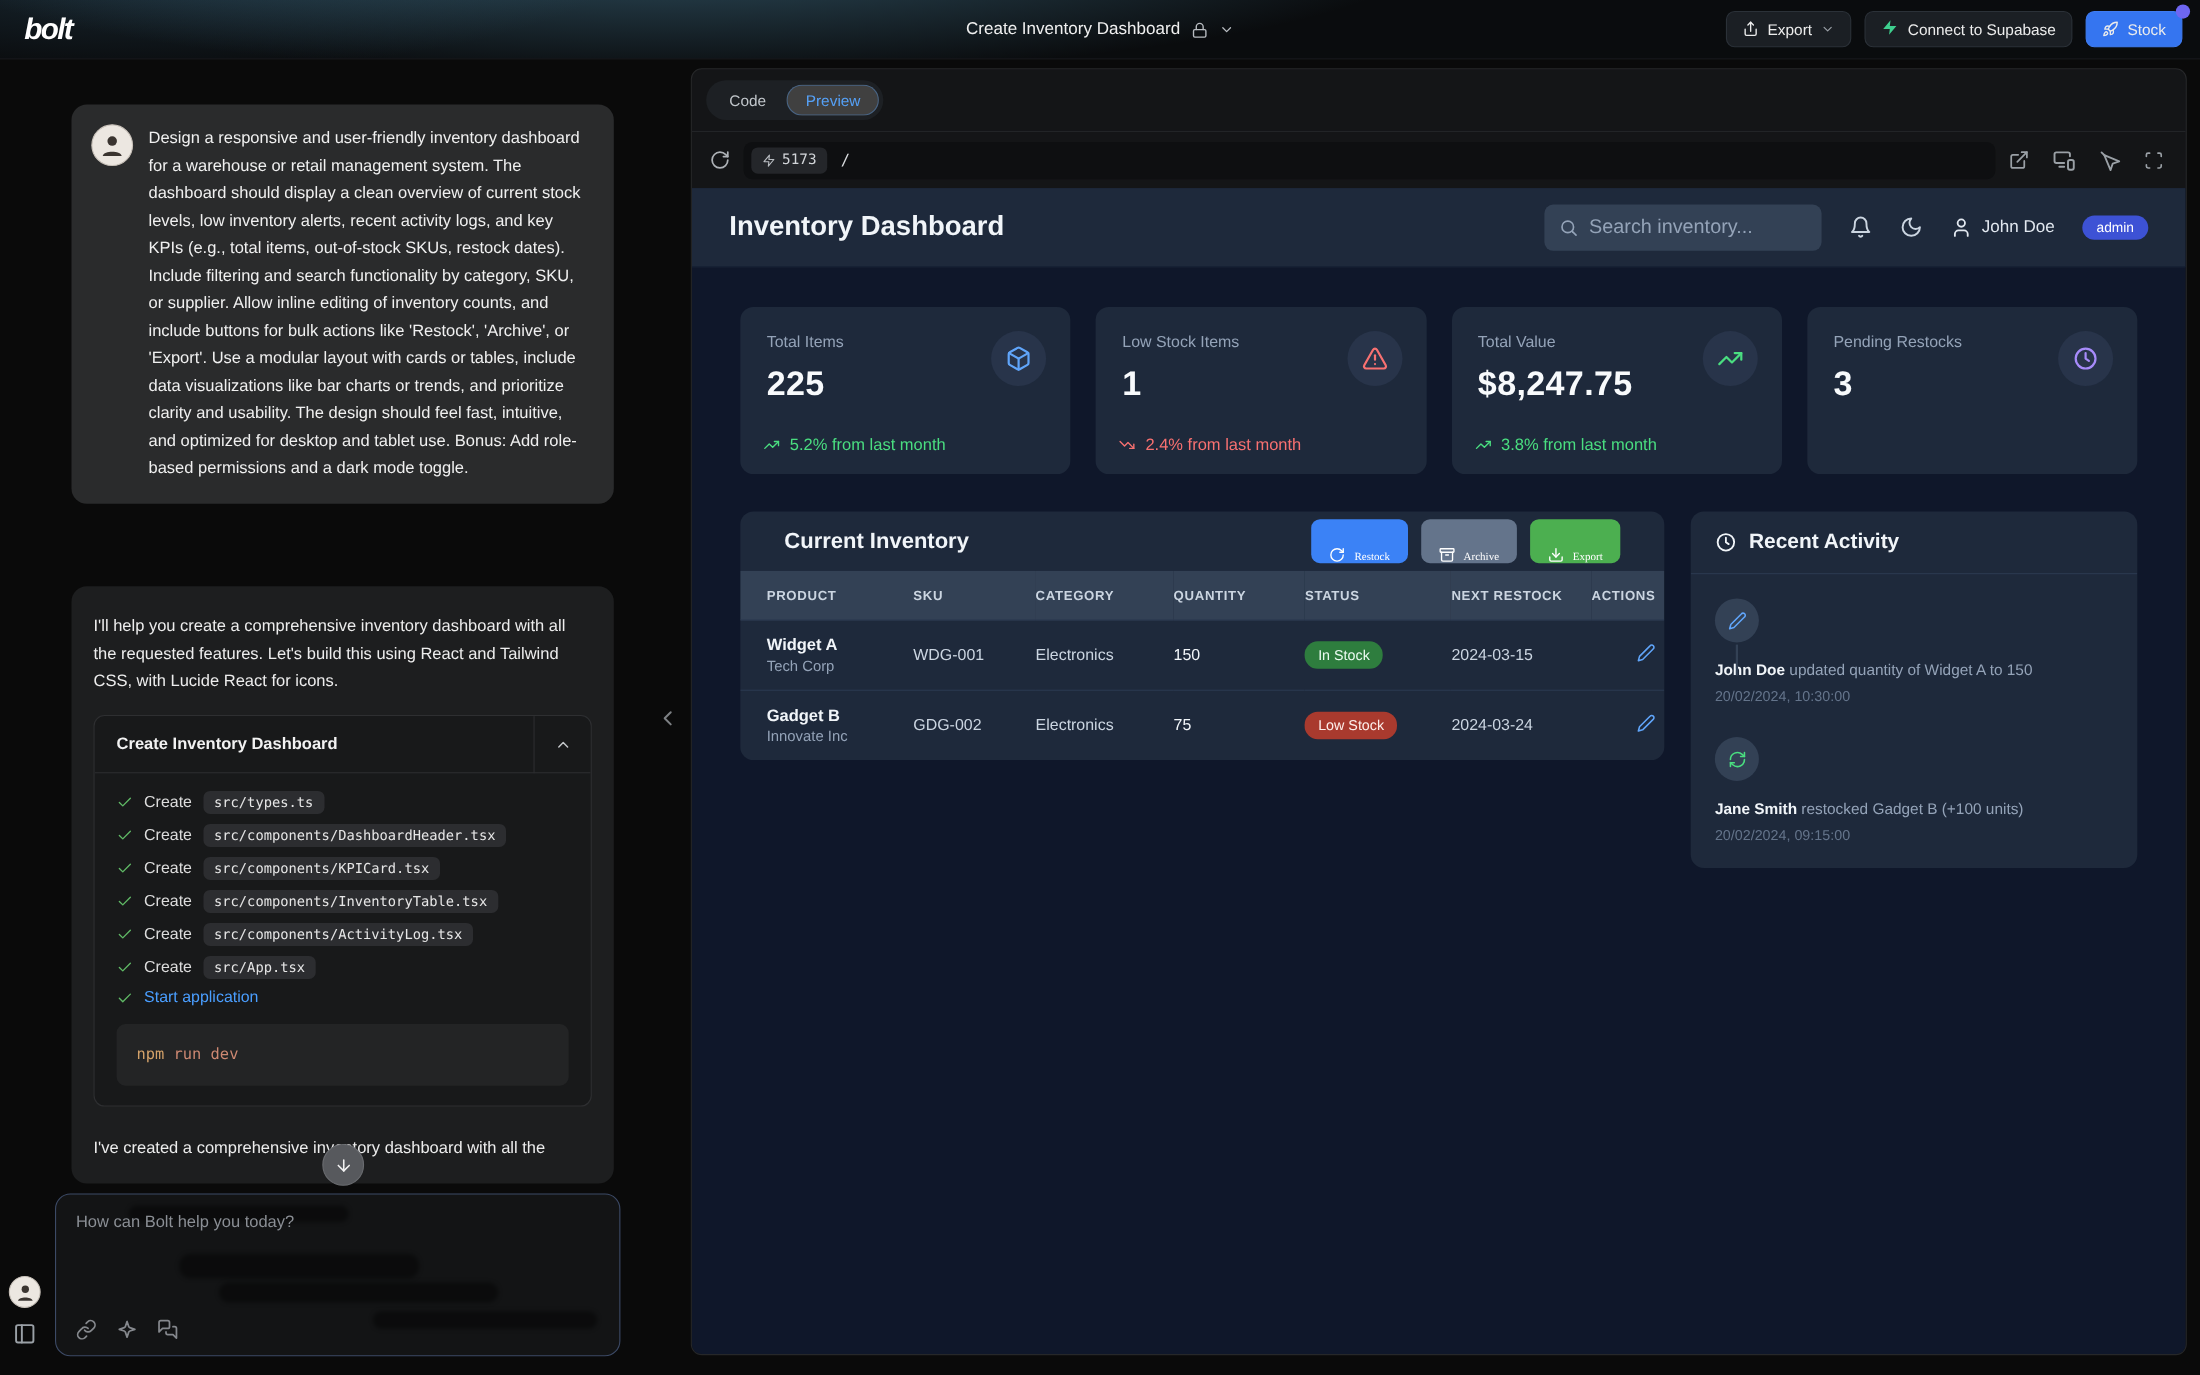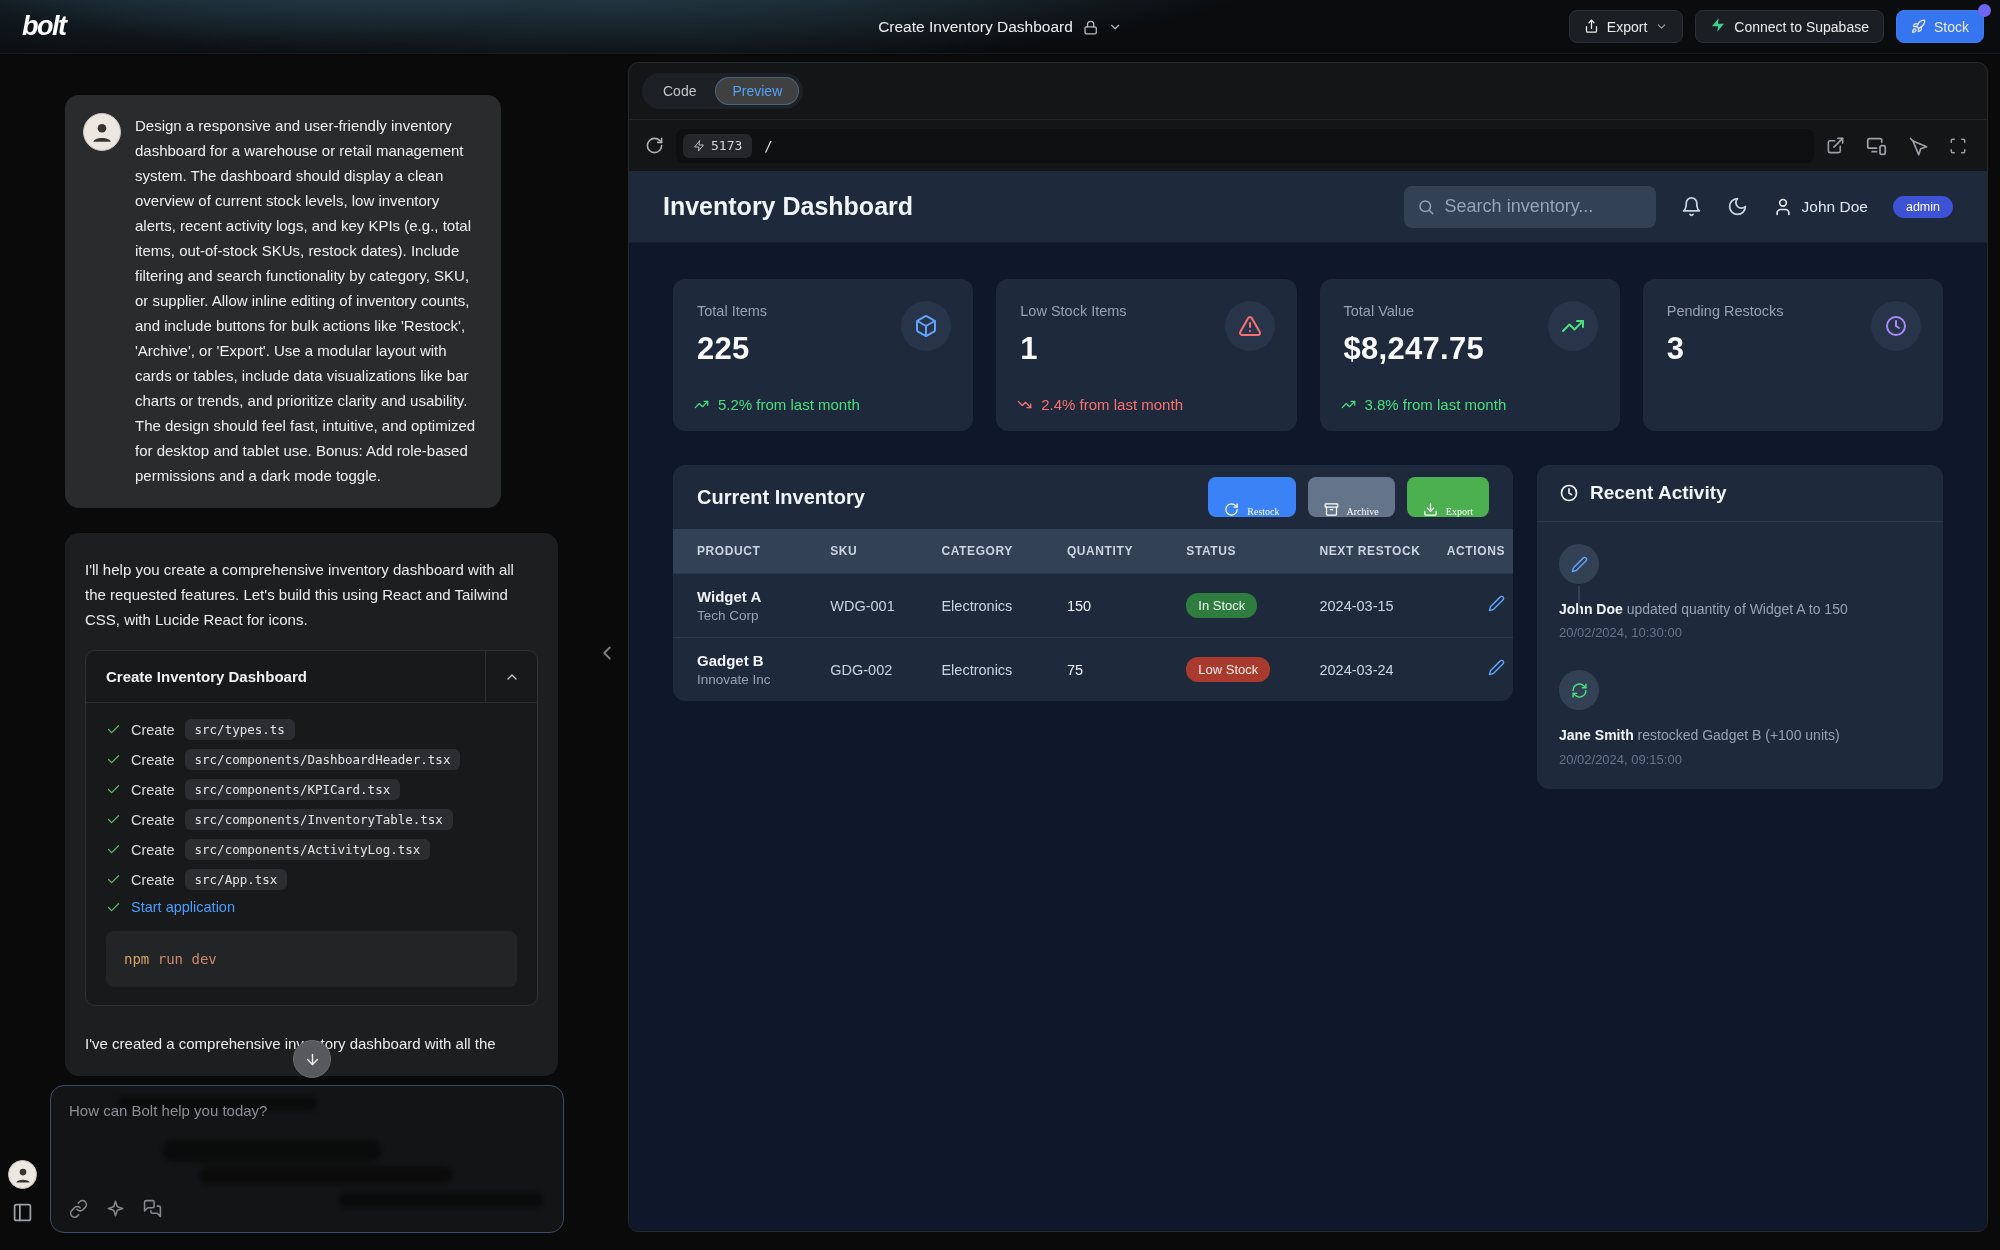--- a/index.html
+++ b/index.html
@@ -22,21 +22,21 @@
   .topbar-right { display:flex; align-items:center; gap:12px; }
   .tb-btn { display:flex; align-items:center; gap:8px; height:33px; padding:0 14px; border-radius:8px; background:#1b1f24; border:1px solid #2b3138; color:#ececec; font-size:14px; cursor:pointer; }
   .tb-btn .chev { color:#9aa0a6; }
   .tb-btn.deploy { background:#3575f0; border-color:#3f7cf2; font-weight:500; }
   .notif-dot { position:absolute; top:4px; right:9px; width:13px; height:13px; border-radius:50%; background:#6e66f2; }
 
   .workspace { position:absolute; top:54px; left:0; right:0; bottom:0; }
 
   
   .chat-panel { position:absolute; left:0; top:0; width:626px; height:1196px; }
-  .msg-user { position:absolute; left:65px; top:41px; width:436px; background:#2a2b2c; border-radius:14px; padding:18px 20px 20px 18px; display:flex; gap:14px; }
+  .msg-user { position:absolute; left:65px; top:41px; width:493px; background:#2a2b2c; border-radius:14px; padding:18px 20px 20px 18px; display:flex; gap:14px; }
   .avatar-photo { width:38px; height:38px; border-radius:50%; background:#ece7e1; flex-shrink:0; display:flex; align-items:center; justify-content:center; overflow:hidden; border:1px solid #c9c2ba; }
   .avatar-photo svg { width:26px; height:26px; }
   .msg-user-text { font-size:15px; line-height:25px; color:#f0f0f0; }
 
   .msg-ai { position:absolute; left:65px; top:479px; width:493px; background:#1d1e1f; border-radius:14px; padding:24px 20px 20px 20px; }
   .ai-text { font-size:15px; line-height:25px; color:#ededed; }
   .artifact { margin-top:18px; background:#18191a; border:1px solid #2e2f31; border-radius:10px; overflow:hidden; }
   .artifact-head { display:flex; align-items:center; justify-content:space-between; height:52px; border-bottom:1px solid #2c2d2f; }
   .artifact-title { font-size:15px; font-weight:700; color:#f2f2f2; padding-left:20px; }
   .artifact-toggle { width:52px; height:52px; display:flex; align-items:center; justify-content:center; border-left:1px solid #2c2d2f; color:#c4c7ca; cursor:pointer; }
@@ -99,21 +99,21 @@
   .kpi { position:relative; background:#1e293b; border-radius:12px; height:152px; padding:24px; }
   .kpi-label { font-size:14.5px; color:#94a3b8; }
   .kpi-value { font-size:31px; font-weight:700; color:#f8fafc; margin-top:12px; letter-spacing:.3px; }
   .kpi-icon { position:absolute; top:22px; right:22px; width:50px; height:50px; border-radius:50%; background:#28344a; display:flex; align-items:center; justify-content:center; }
   .kpi-icon.blue { color:#60a5fa; } .kpi-icon.red { color:#f87171; } .kpi-icon.green { color:#4ade80; } .kpi-icon.purple { color:#a78bfa; }
   .kpi-trend { position:absolute; left:21px; bottom:18px; display:flex; align-items:center; gap:9px; font-size:15px; }
   .trend-up { color:#4ade80; } .trend-down { color:#f87171; }
 
   .main-row { display:grid; grid-template-columns:1fr 406px; gap:24px; margin-top:34px; align-items:start; }
   .inv-card { background:#1e293b; border-radius:12px; overflow:hidden; }
-  .inv-head { display:flex; align-items:center; justify-content:space-between; height:64px; padding:0 24px; }
+  .inv-head { display:flex; align-items:center; justify-content:space-between; height:54px; padding:0 40px; }
   .inv-title { font-size:20px; font-weight:700; color:#f1f5f9; }
   .inv-actions { display:flex; gap:12px; }
   .btn { display:flex; align-items:flex-end; gap:8px; height:40px; padding:0 16px; border-radius:8px; border:none; color:#fff; font-size:10px; font-family:Liberation Serif, serif; cursor:pointer; }
   .btn-restock { background:#3b82f6; } .btn-archive { background:#64748b; } .btn-export { background:#4caf50; }
 
   table.inv { width:100%; border-collapse:collapse; }
   table.inv thead tr { background:#334155; }
   table.inv th { text-align:left; font-size:12px; font-weight:700; color:#cbd5e1; text-transform:uppercase; letter-spacing:.6px; padding:13px 8px 13px 0; line-height:1.5; }
   table.inv th:first-child, table.inv td:first-child { padding-left:24px; }
   table.inv td { padding:14px 8px 14px 0; border-top:1px solid #2b3950; vertical-align:middle; }

